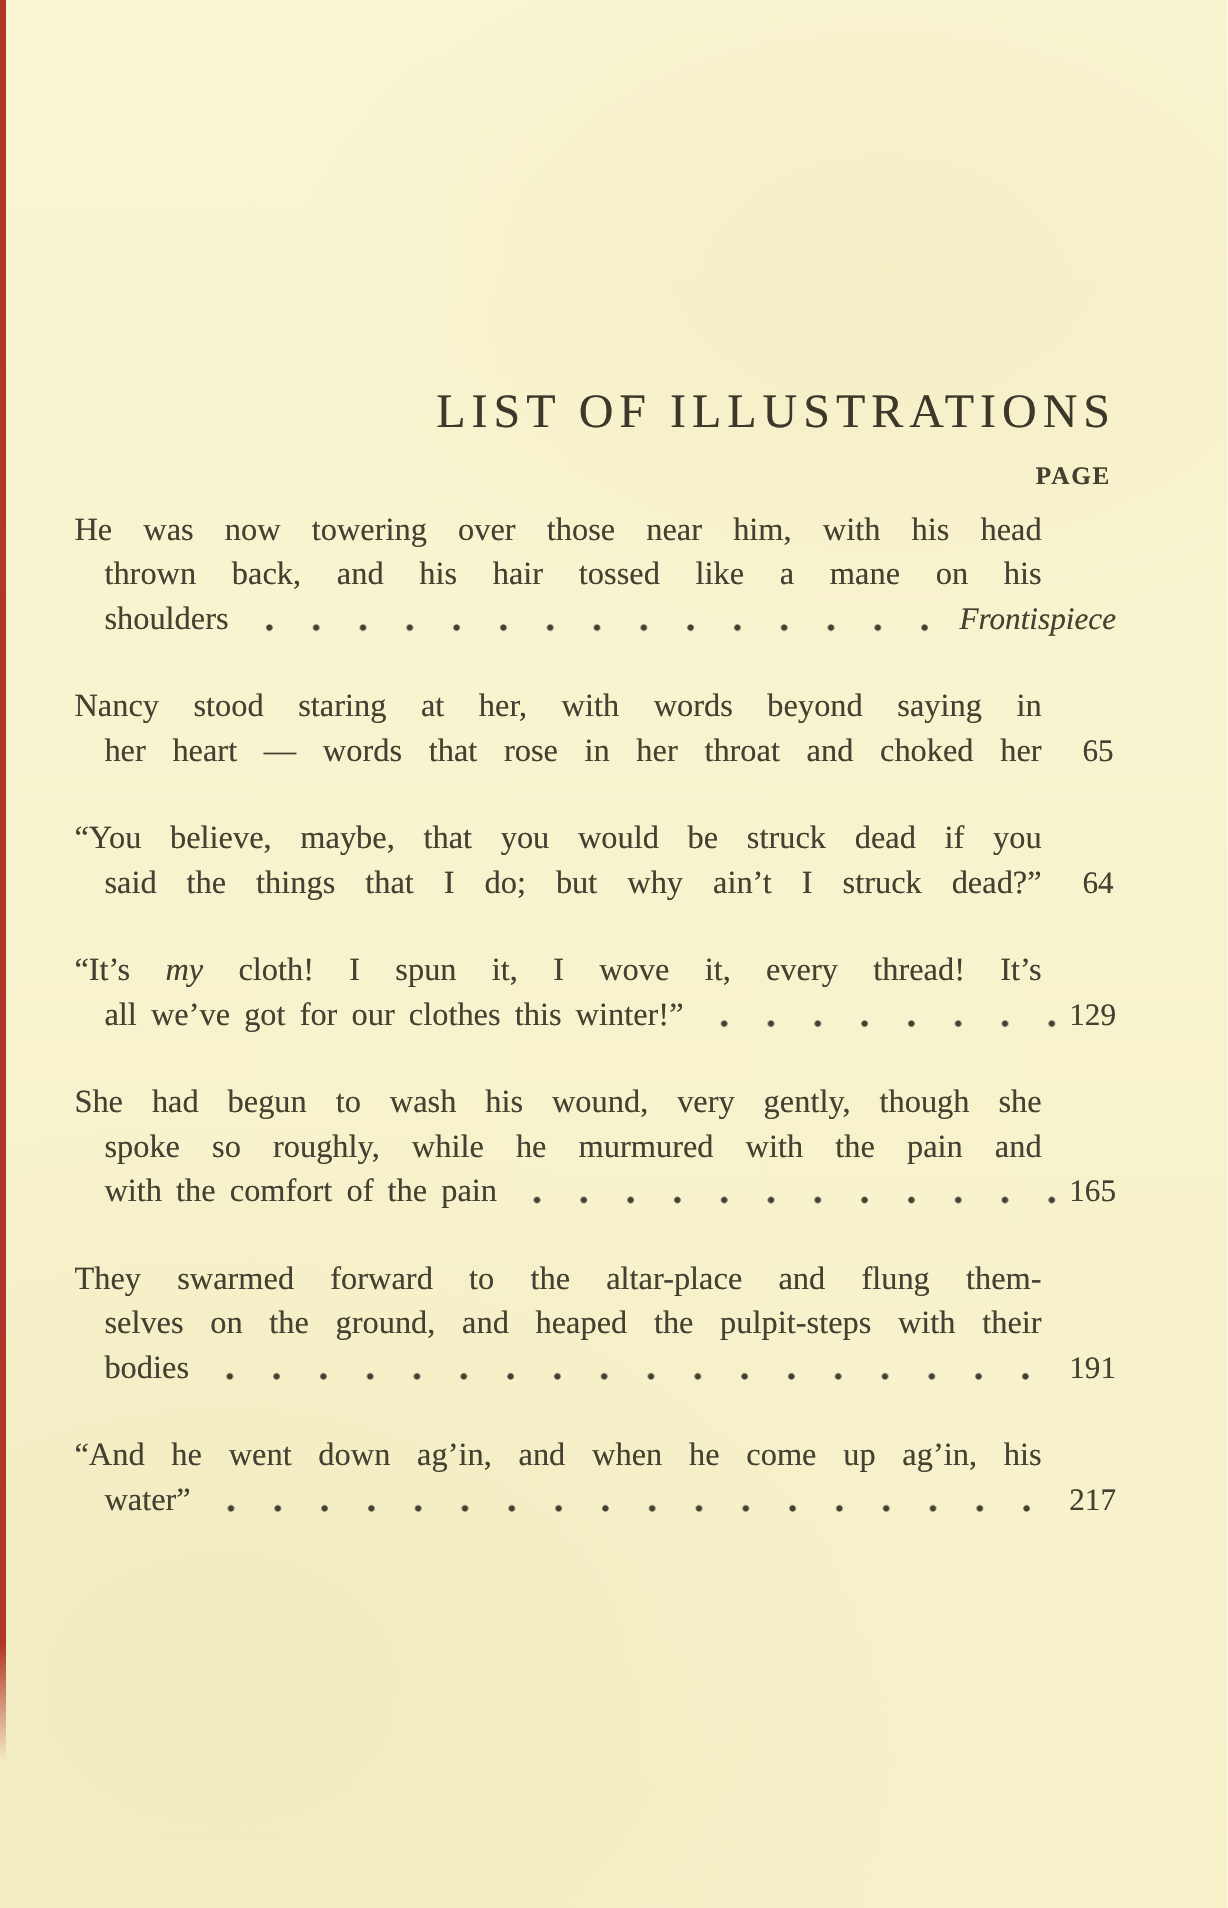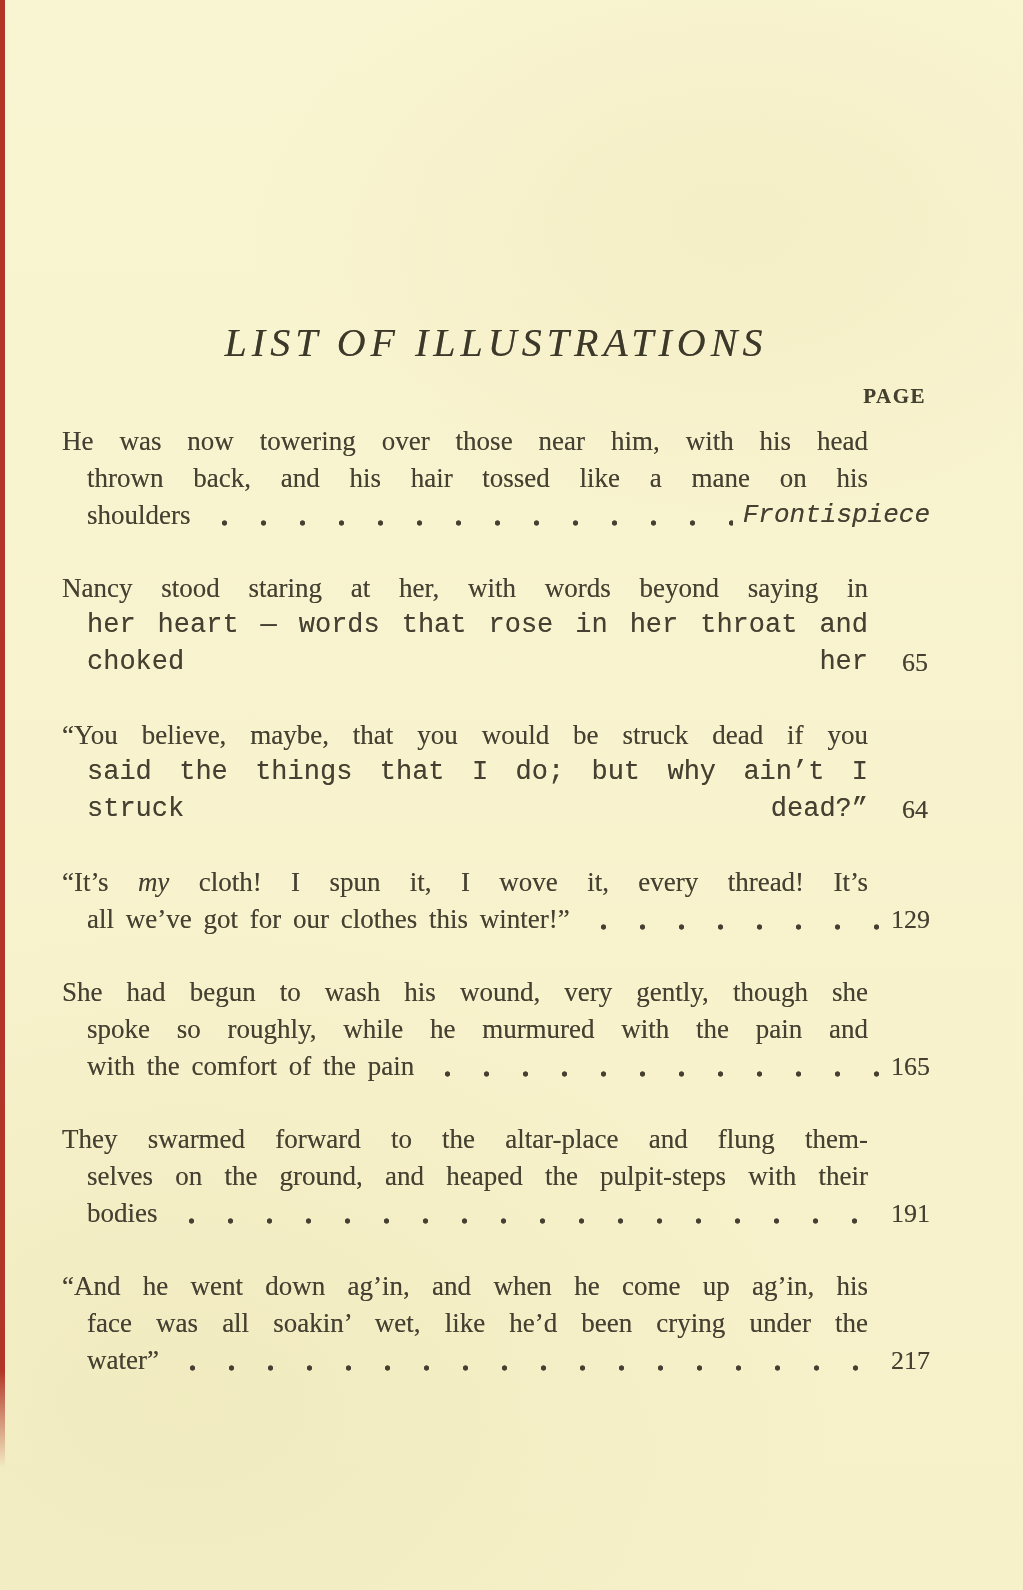--- a/index.html
+++ b/index.html
@@ -23,26 +23,25 @@
     background: linear-gradient(to bottom,
       var(--red) 0px, var(--red) 1370px, rgba(178,53,39,0) 1468px);
   }
   .content {
     position: absolute;
     left: 62px; top: 0;
     width: 868px;
   }
   .title {
     margin-top: 319px;
-    text-align: center;
+    text-align: right;
     font-size: 40px;
     letter-spacing: 5px;
     color: #3c382a;
     white-space: nowrap;
-    font-style: italic;
   }
   .page-label {
     margin-top: 18px;
     margin-right: 4px;
     text-align: right;
     font-size: 21px;
     letter-spacing: 1.5px;
     font-weight: 700;
     color: #44402f;
   }
@@ -59,22 +58,22 @@
     flex: 1 1 auto;
     align-self: stretch;
     margin-left: 14px;
     margin-right: 10px;
     background-image: radial-gradient(circle, #454031 2.3px, rgba(69,64,49,0) 3px);
     background-size: 39px 6px;
     background-repeat: repeat-x;
     background-position: left bottom 8px;
   }
   .pg { flex: 0 0 auto; font-size: 26px; }
-  .pg.it { font-style: italic; font-family: Liberation Mono, monospace; }
-  .line.abs-pg .txt { margin-right: 62px; font-family: Liberation Mono, monospace; }
+  .pg.it { font-style: italic; }
+  .line.abs-pg .txt { margin-right: 62px; }
   .line.abs-pg .pg { position: absolute; right: 2px; bottom: 0; }
   i { font-style: italic; }
 </style>
 </head>
 <body>
 
 <div class="page">
   <div class="red-edge"></div>
   <div class="content">
     <div class="title">LIST OF ILLUSTRATIONS</div>
@@ -144,23 +143,20 @@
           <div class="line indent flexline">
             <span class="txt"><span>bodies</span></span>
             <span class="leader"></span>
             <span class="pg">191</span>
           </div>
         </div>
         <div class="entry">
           <div class="line">
             <span class="txt just"><span>“And he went down ag’in, and when he come up ag’in, his</span></span>
           </div>
-          <div class="line indent">
-            <span class="txt just"><span>face was all soakin’ wet, like he’d been crying under the</span></span>
-          </div>
           <div class="line indent flexline">
             <span class="txt"><span>water”</span></span>
             <span class="leader"></span>
             <span class="pg">217</span>
           </div>
         </div>
       </div>
   </div>
 </div>
 

